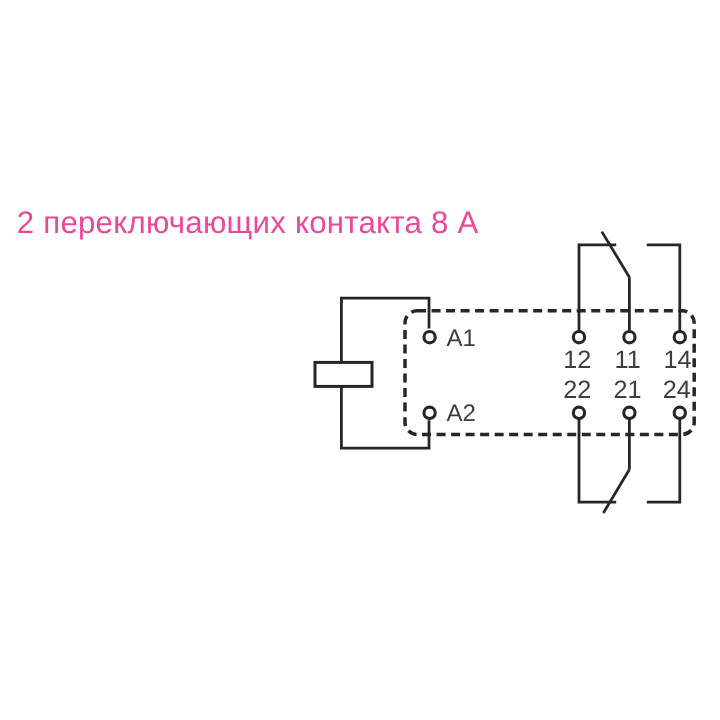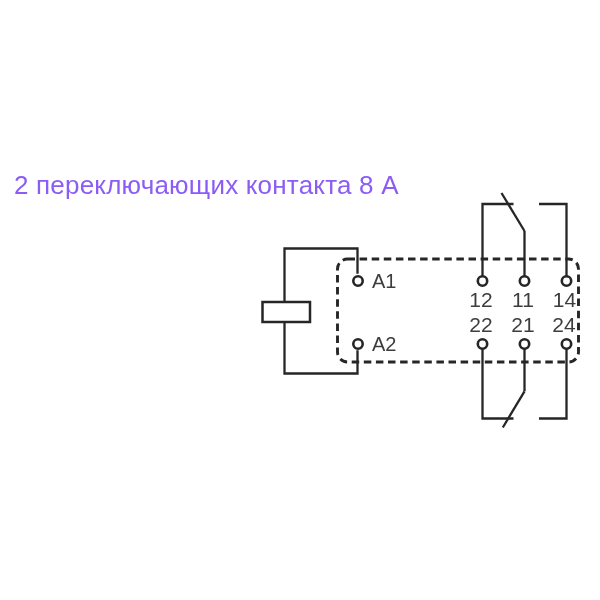--- a/index.html
+++ b/index.html
@@ -15,21 +15,21 @@
     background: #ffffff;
     overflow: hidden;
   }
   .title {
     position: absolute;
     left: 14px;
     top: 169px;
     font-size: 26px;
     line-height: 32px;
     letter-spacing: 0.2px;
-    color: #8b5cf6;
+    color: #ec4899;
     white-space: nowrap;
   }
   svg.schematic {
     position: absolute;
     left: 0;
     top: 0;
   }
   .wire {
     fill: none;
     stroke: #262626;

